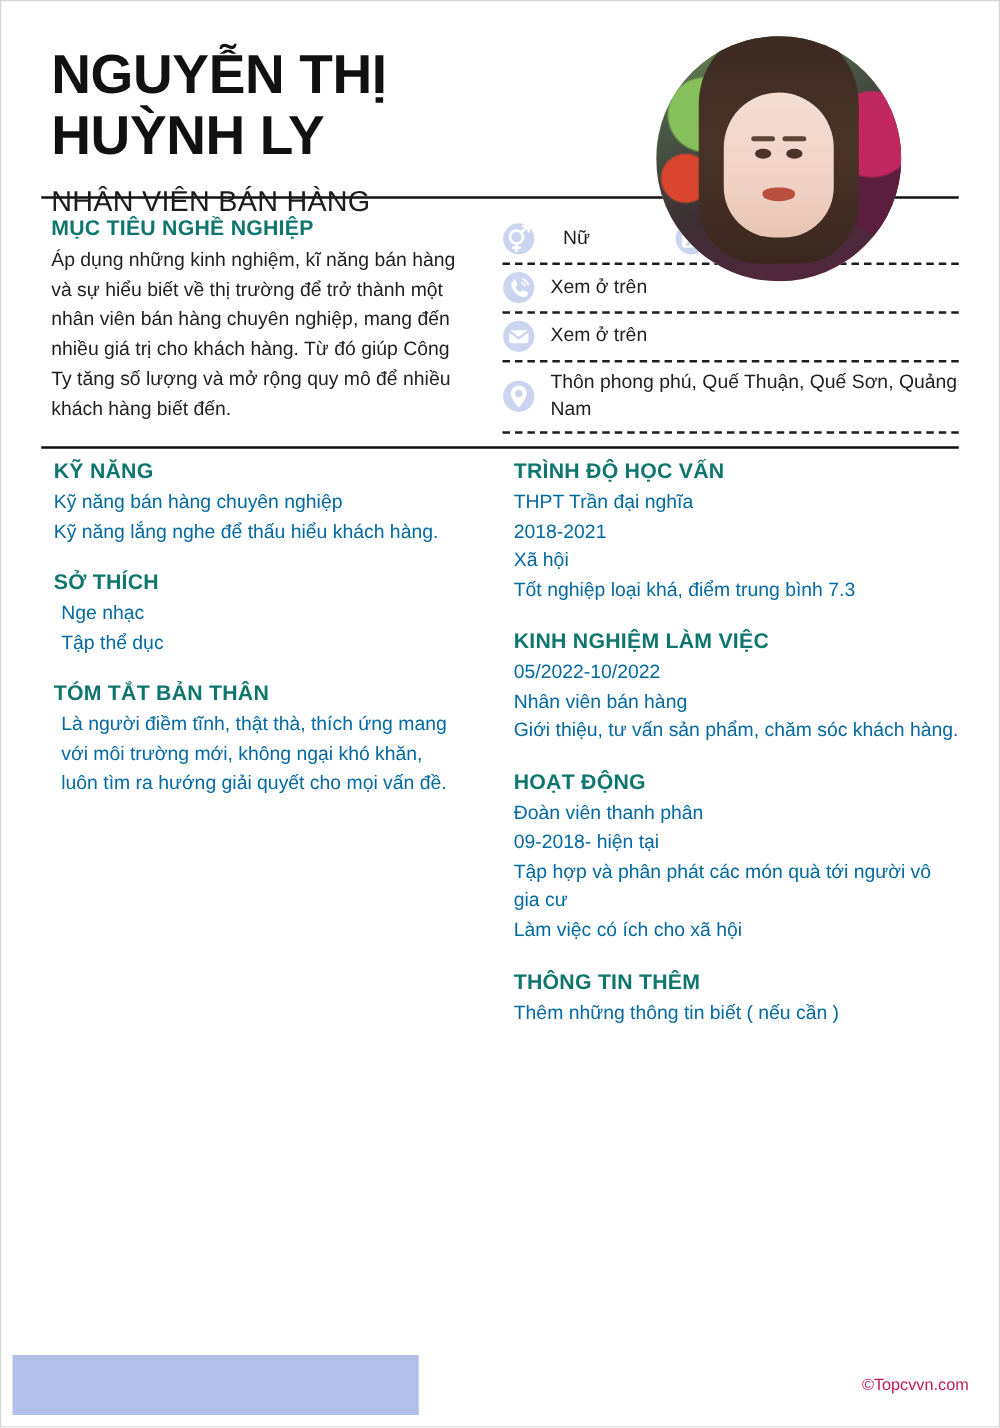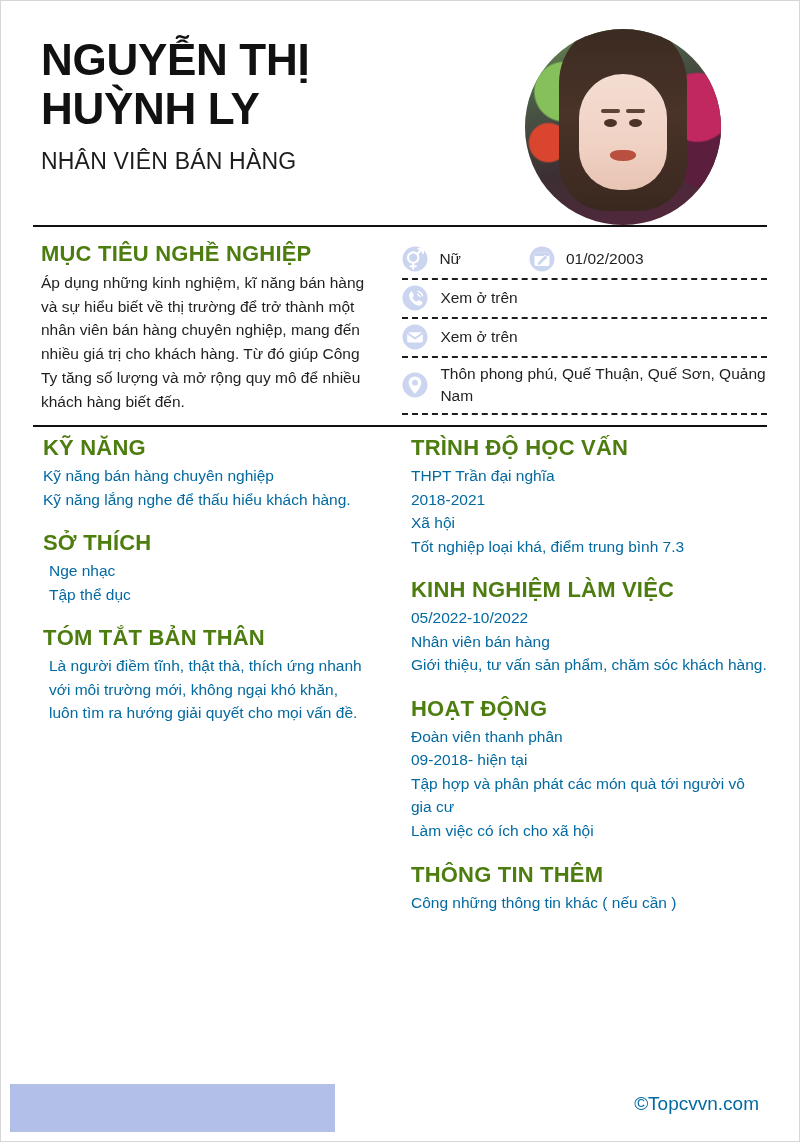--- a/index.html
+++ b/index.html
@@ -23,21 +23,21 @@
     border: 1px solid #d6d6d6;
     overflow: hidden;
   }
 
   
   .header {
     display: flex;
     align-items: flex-start;
     justify-content: space-between;
     padding: 28px 40px 0 40px;
-    height: 224px;
+    height: 156px;
   }
   .header-text { padding-top: 6px; flex: 1 1 auto; }
   .full-name {
     font-size: 44px;
     font-weight: bold;
     line-height: 1.12;
     letter-spacing: -0.3px;
     margin: 0;
     color: #111111;
     text-transform: uppercase;
@@ -123,26 +123,26 @@
   
   .band {
     display: flex;
     padding: 14px 32px 10px 32px;
     align-items: flex-start;
   }
   .band-left { width: 392px; padding-right: 18px; padding-left: 8px; }
   .band-right { flex: 1 1 auto; padding-left: 10px; }
 
   .sec-title {
-    font-size: 22px;
+    font-size: 17px;
     font-weight: bold;
     text-transform: uppercase;
     margin: 0 0 4px 0;
     letter-spacing: 0.2px;
-    color: #4d7c0f;
+    color: #0f766e;
   }
   .body-text {
     font-size: 15.5px;
     line-height: 1.53;
     margin: 0;
     color: #1f1f1f;
   }
 
   .contact-list { display: block; }
   .contact-row {
@@ -153,21 +153,21 @@
     border-bottom: 2px dashed #1d1d1d;
     min-height: 34px;
   }
   .contact-row:last-child { border-bottom: 2px dashed #1d1d1d; }
   .contact-row.split {
     justify-content: flex-start;
   }
   .contact-cell {
     display: flex;
     align-items: center;
-    gap: 11px;
+    gap: 22px;
     justify-content: flex-end;
   }
   .contact-cell.second { margin-left: 56px; }
   .ico {
     width: 26px; height: 26px;
     flex: 0 0 auto;
     display: block;
   }
   .contact-val {
     font-size: 15.5px;
@@ -199,23 +199,23 @@
     left: 0; right: 0; bottom: 0;
     height: 60px;
   }
   .footer-block {
     position: absolute;
     left: 9px; bottom: 9px;
     width: 325px; height: 48px;
   }
   .watermark {
     position: absolute;
-    right: 40px; bottom: 26px;
-    font-size: 19px;
-    color: #0369a1;
+    right: 24px; bottom: 26px;
+    font-size: 13px;
+    color: #be185d;
   }
 </style>
 </head>
 <body>
 
 <div class="page">
 
   <div class="header">
     <div class="header-text">
       <h1 class="full-name">NGUYỄN THỊ HUỲNH LY</h1>
@@ -310,21 +310,21 @@
       </div>
 
       <div class="block">
         <div class="sec-title">SỞ THÍCH</div>
         <div class="line indent">Nge nhạc</div>
         <div class="line indent">Tập thể dục</div>
       </div>
 
       <div class="block">
         <div class="sec-title">TÓM TẮT BẢN THÂN</div>
-        <div class="line indent">Là người điềm tĩnh, thật thà, thích ứng nhanh</div>
+        <div class="line indent">Là người điềm tĩnh, thật thà, thích ứng mang</div>
         <div class="line indent">với môi trường mới, không ngại khó khăn,</div>
         <div class="line indent">luôn tìm ra hướng giải quyết cho mọi vấn đề.</div>
       </div>
 
     </div>
 
     <div class="col-right">
 
       <div class="block">
         <div class="sec-title">TRÌNH ĐỘ HỌC VẤN</div>
@@ -344,21 +344,21 @@
       <div class="block">
         <div class="sec-title">HOẠT ĐỘNG</div>
         <div class="line">Đoàn viên thanh phân</div>
         <div class="line">09-2018- hiện tại</div>
         <div class="line">Tập hợp và phân phát các món quà tới người vô gia cư</div>
         <div class="line">Làm việc có ích cho xã hội</div>
       </div>
 
       <div class="block">
         <div class="sec-title">THÔNG TIN THÊM</div>
-        <div class="line"> Công những thông tin khác ( nếu cần )</div>
+        <div class="line"> Thêm những thông tin biết ( nếu cần )</div>
       </div>
 
     </div>
   </div>
 
   <div class="footer">
     <div class="footer-block" style="background: rgb(178, 191, 232);"></div>
     <div class="watermark">©Topcvvn.com</div>
   </div>
 

